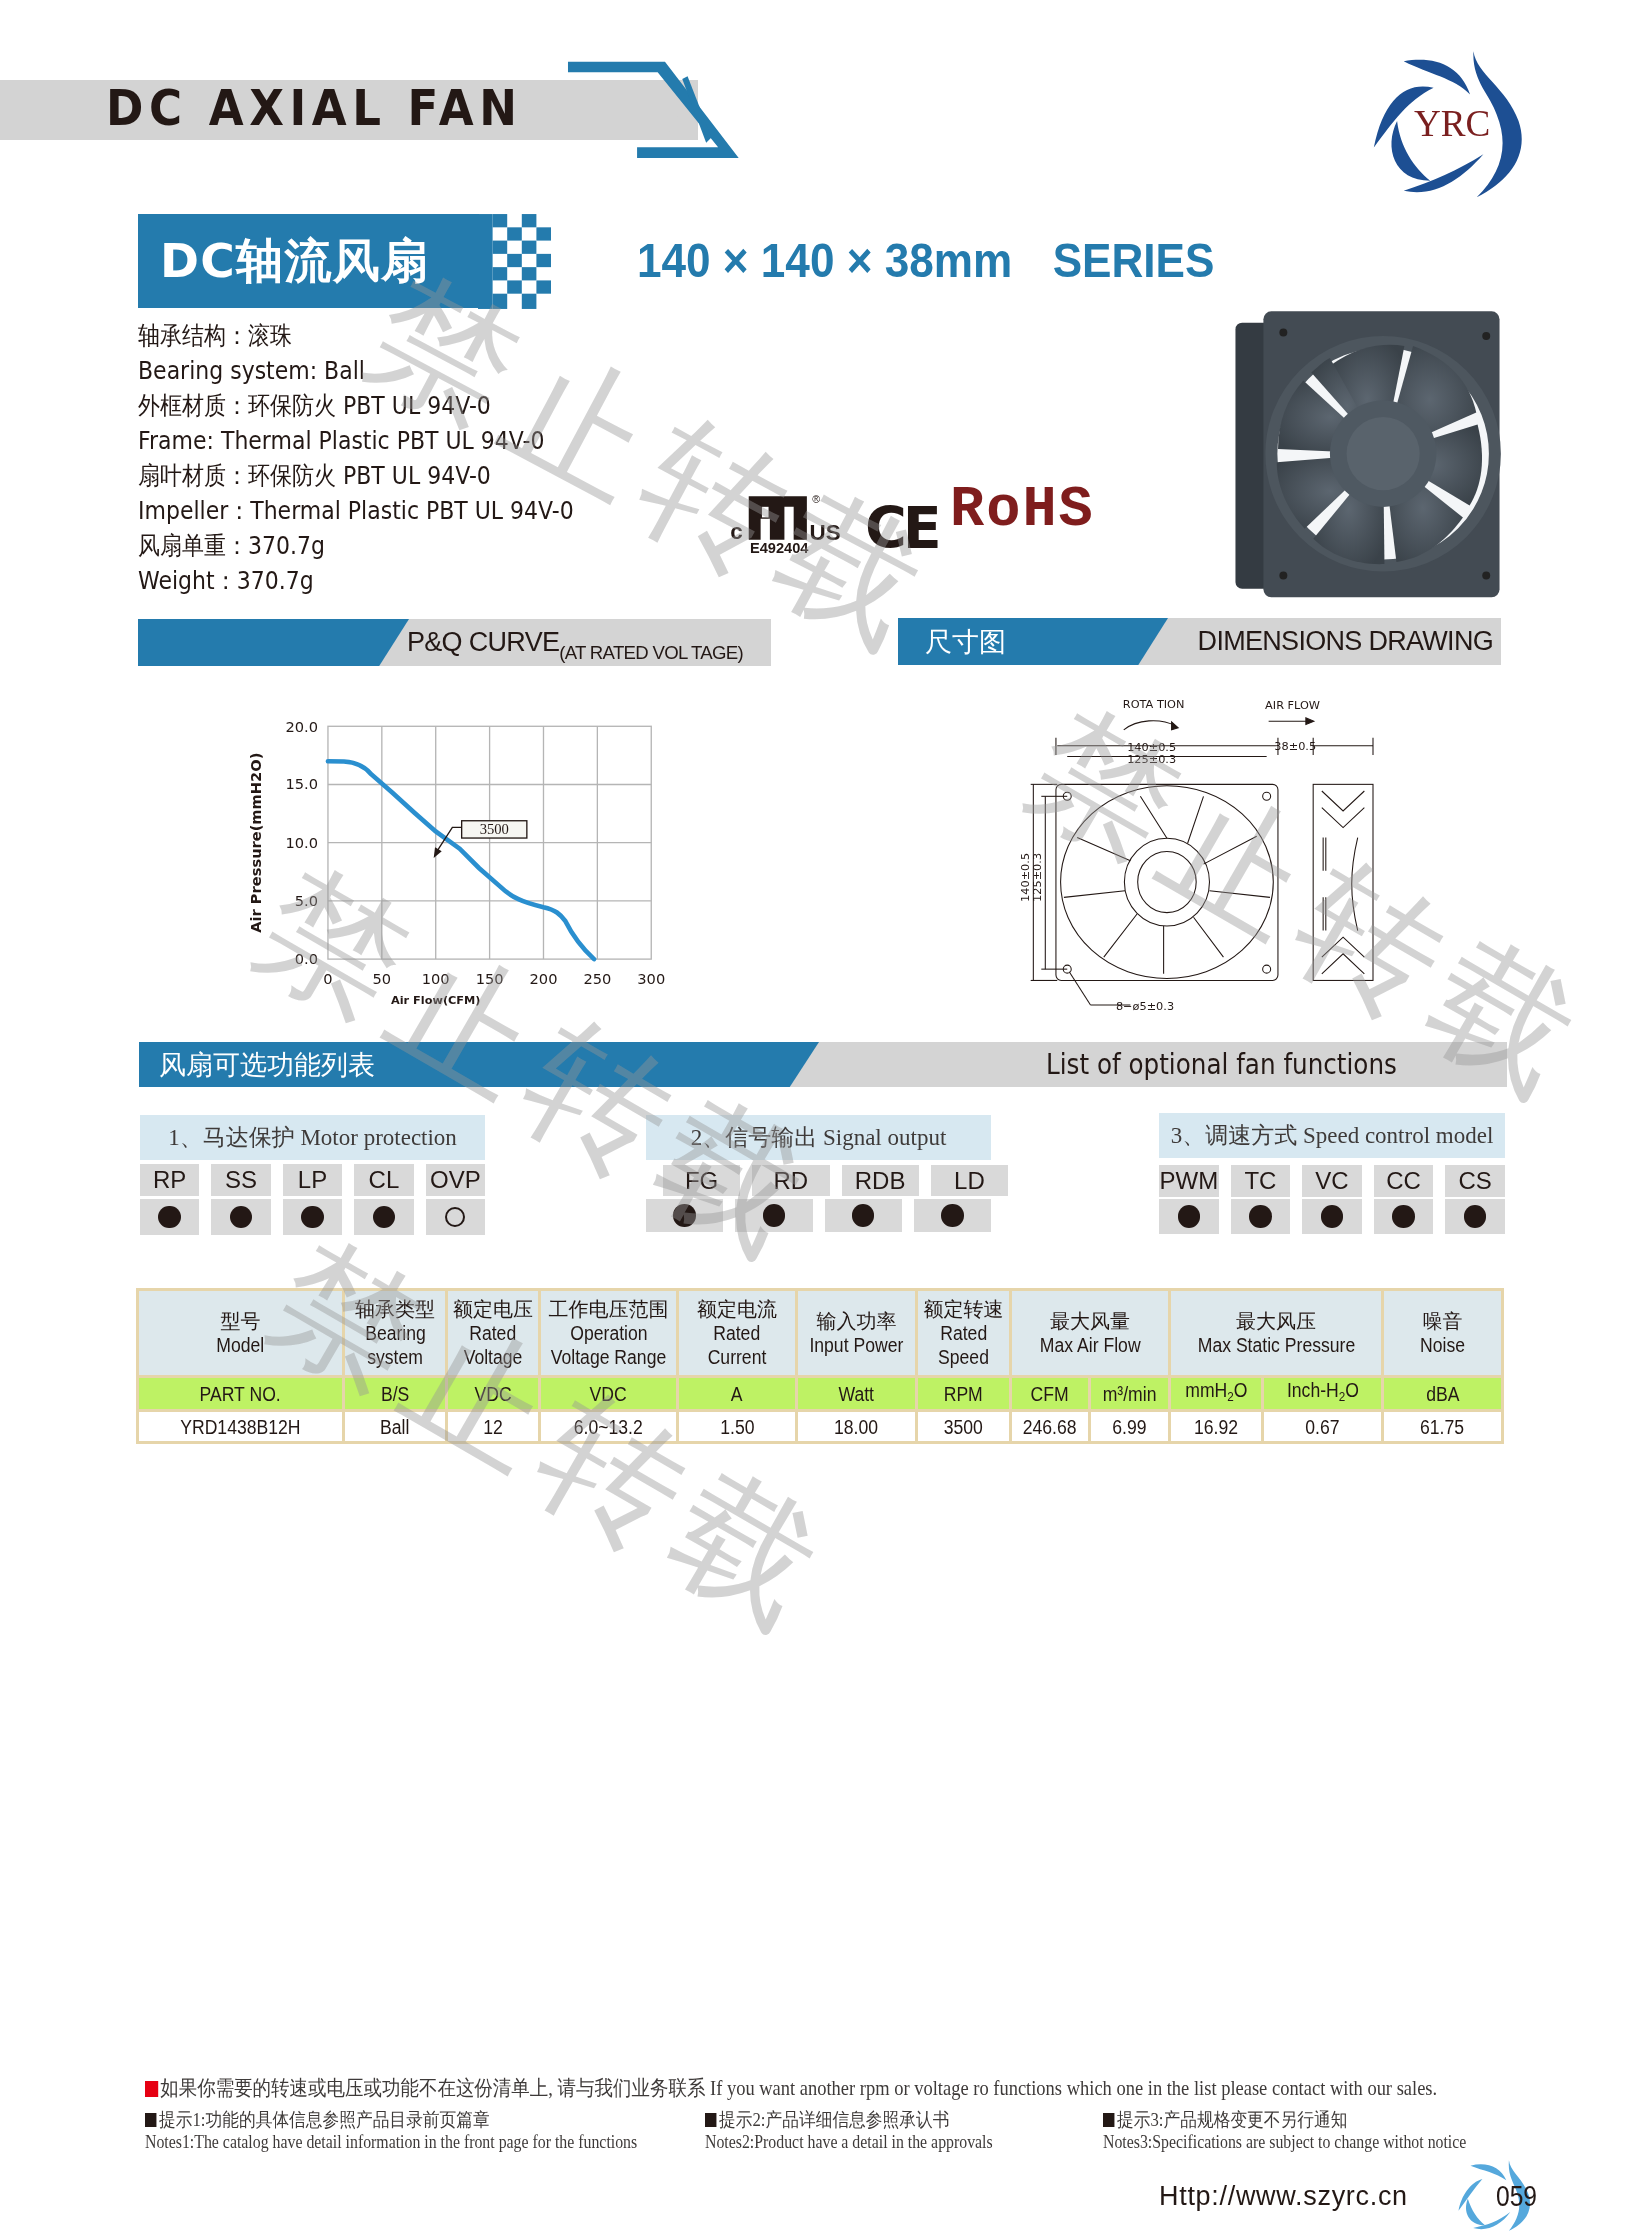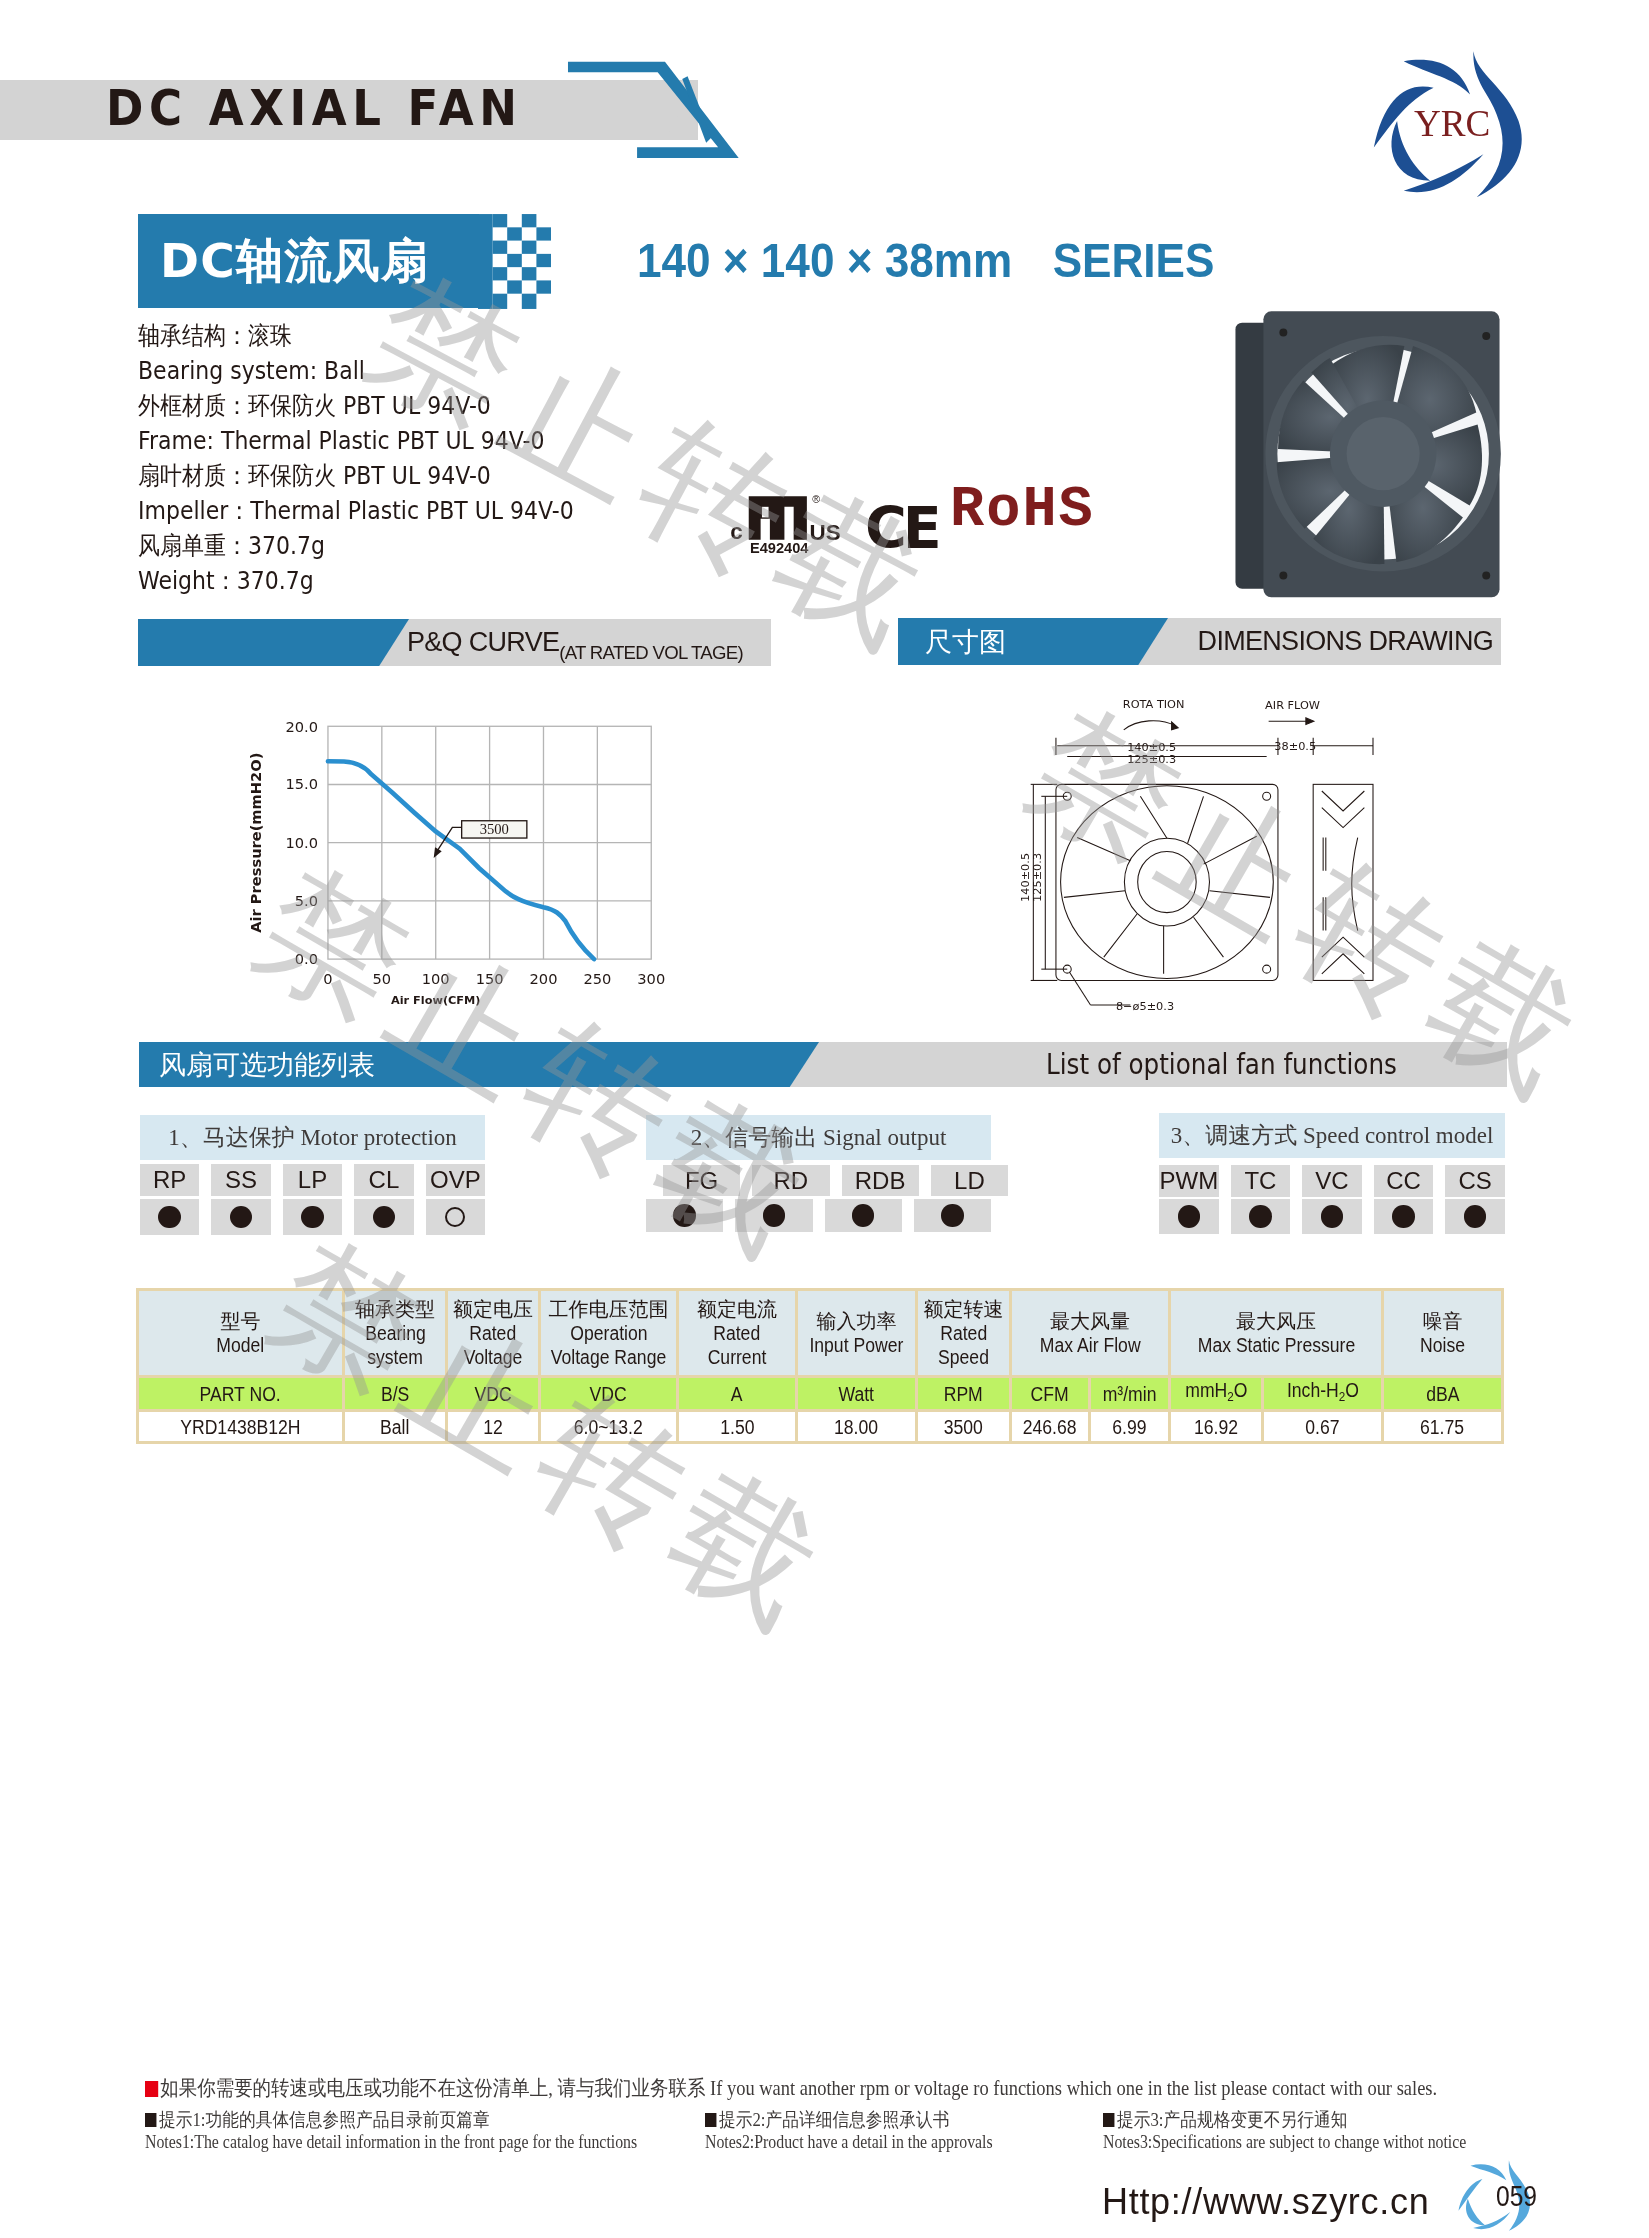--- a/index.html
+++ b/index.html
@@ -47,21 +47,21 @@
   .spec-table .d td { background:#ffffff; height:29px; }
   .narrow { display:inline-block; transform:scaleX(0.88); white-space:nowrap; }
   sub { font-size:13.3px; vertical-align:-4px; }
   
   .foot { font-family:"Liberation Serif", serif; color:#3e3a39; white-space:nowrap; transform:scaleX(0.88); transform-origin:left center; }
   .foot-1 { left:145px; top:2074px; font-size:21px; }
   .foot-sq-red { display:inline-block; width:14.6px; height:16px; background:#e60012; margin-right:2.7px; vertical-align:-2px; }
   .foot-sq { display:inline-block; width:13.3px; height:14.6px; background:#231815; margin-right:2.7px; vertical-align:-1.3px; }
   .foot-n { font-size:19px; }
   .foot-s { font-size:18px; }
-  .url { left:1102px; top:2181px; font-size:36px; color:#231815; letter-spacing:0.7px; }
+  .url { left:1159px; top:2181px; font-size:27px; color:#231815; letter-spacing:0.7px; }
   .page-badge { left:1457px; top:2159px; width:80px; height:73px; }
   .page-num { left:1483px; top:2180px; width:67px; font-size:29px; color:#231815; text-align:center; transform:scaleX(0.85); }
   
   .wm { color:rgba(150,150,150,0.42); font-family:"DejaVu Serif", serif; font-size:140px; pointer-events:none; white-space:nowrap; }
 </style>
 </head>
 <body>
 
 <div class="abs top-band"></div>
 <div class="abs top-band-slant"></div>

